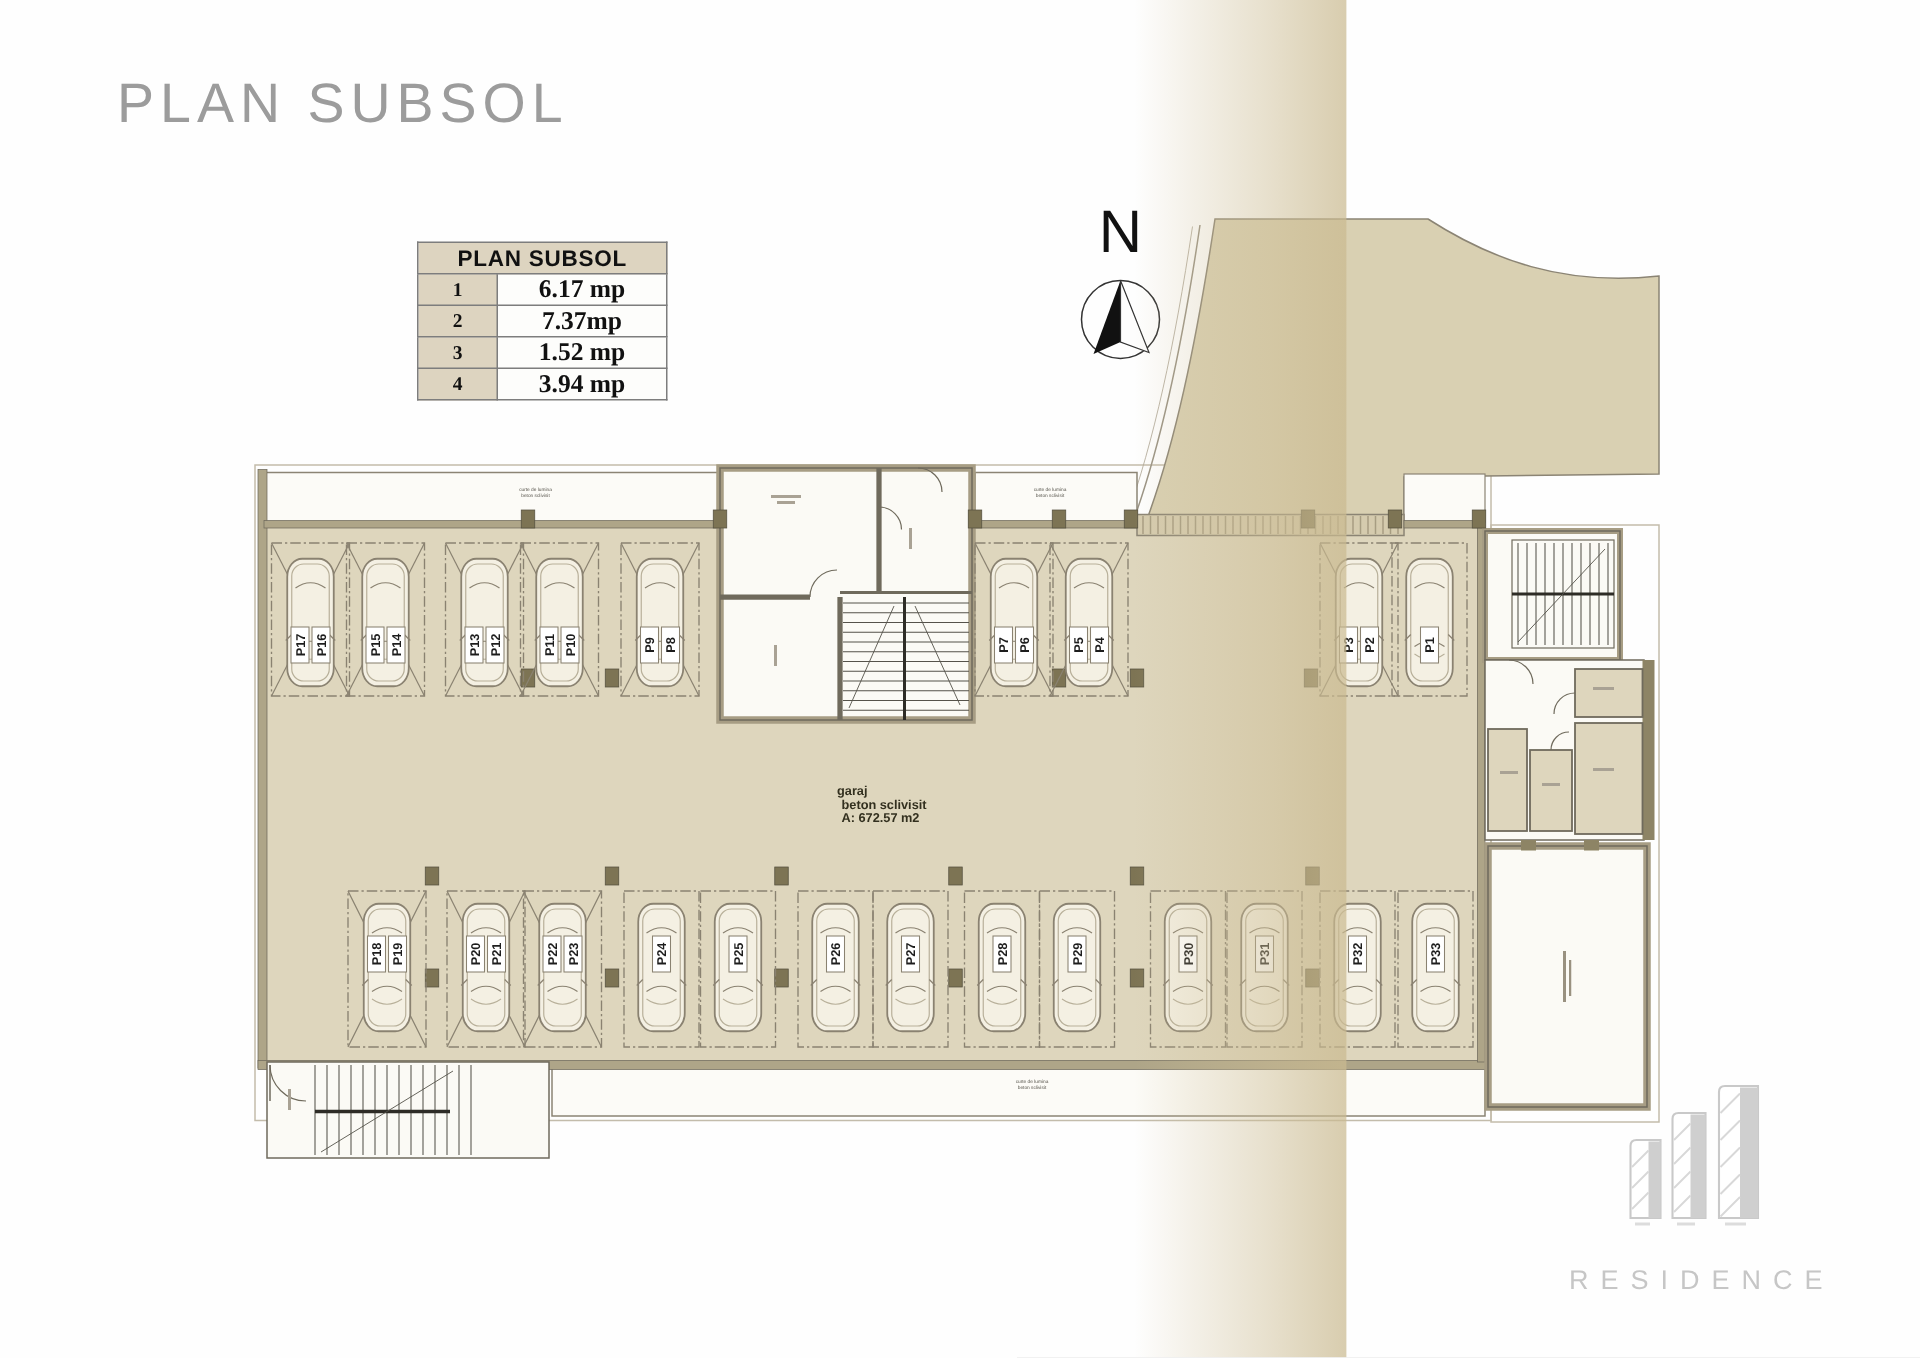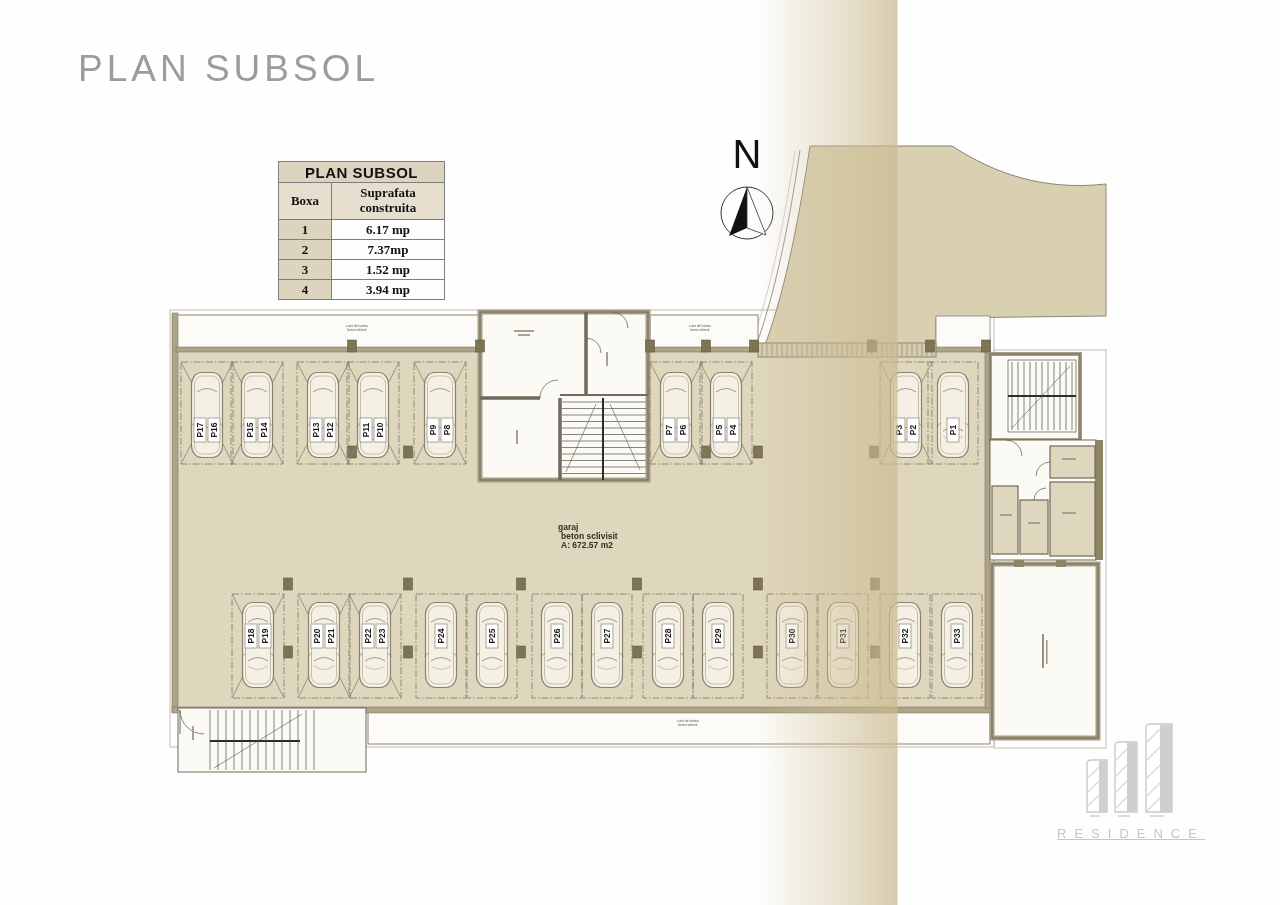--- a/index.html
+++ b/index.html
@@ -11,56 +11,50 @@
   
   #legend{position:absolute;left:278px;top:161px;border-collapse:collapse;
       font-family:"Liberation Serif",serif;color:#111;}
   #legend th,#legend td{border:1px solid #7d7d7d;padding:0 4px;}
   #legend .tbl-title{font-family:"Liberation Sans",sans-serif;font-weight:bold;
       font-size:15px;background:#ddd4c0;text-align:center;height:20px;letter-spacing:.5px;}
   #legend .colhead{font-weight:bold;font-size:13px;background:#e6dfcf;text-align:center;
       height:36px;line-height:1.15;}
   #legend .boxa-cell{background:#ddd4c0;font-weight:bold;font-size:13px;text-align:center;
       width:44px;height:19px;}
-  #legend .val-cell{background:#fdfdfb;font-weight:bold;font-size:13px;text-align:center;width:104px;}
+  #legend .val-cell{background:#fdfdfb;font-weight:bold;font-size:17px;text-align:center;width:104px;}
   
   #north{position:absolute;left:700px;top:128px;}
   
   #plan-svg{position:absolute;left:0;top:0;z-index:1;}
   
   #band{position:absolute;left:756px;top:0;width:142px;height:905px;z-index:40;pointer-events:none;
       background:linear-gradient(to right,
         rgba(206,190,150,0) 0%,
         rgba(206,190,150,0.22) 28%,
         rgba(205,189,148,0.48) 65%,
         rgba(202,186,144,0.72) 99.4%,
         rgba(202,186,144,0) 100%);}
   
   #logo{position:absolute;left:1046px;top:720px;width:170px;z-index:10;text-align:center;}
   #logo .l1{color:#c2c2c2;font-size:27px;letter-spacing:3px;margin-top:4px;}
-  #logo .l2{color:#c6c6c6;font-size:13px;letter-spacing:8px;margin-top:2px;text-decoration:underline;}
+  #logo .l2{color:#c6c6c6;font-size:18px;letter-spacing:8px;margin-top:18px;}
 </style>
 </head>
 <body>
 
 <div id="page">
 
   <div id="plan-title">PLAN SUBSOL</div>
 
   <table id="legend">
     <thead>
       <tr>
           <th class="tbl-title" colspan="2">PLAN SUBSOL</th>
         </tr>
-      <tr>
-        <th class="colhead">Boxa</th>
-        <th class="colhead" style="width:104px">
-          <span>Suprafata construita</span>
-        </th>
-      </tr>
     </thead>
     <tbody id="legend-body">
         <tr>
           <td class="boxa-cell">1</td>
           <td class="val-cell">6.17 mp</td>
         </tr>
         <tr>
           <td class="boxa-cell">2</td>
           <td class="val-cell">7.37mp</td>
         </tr>

